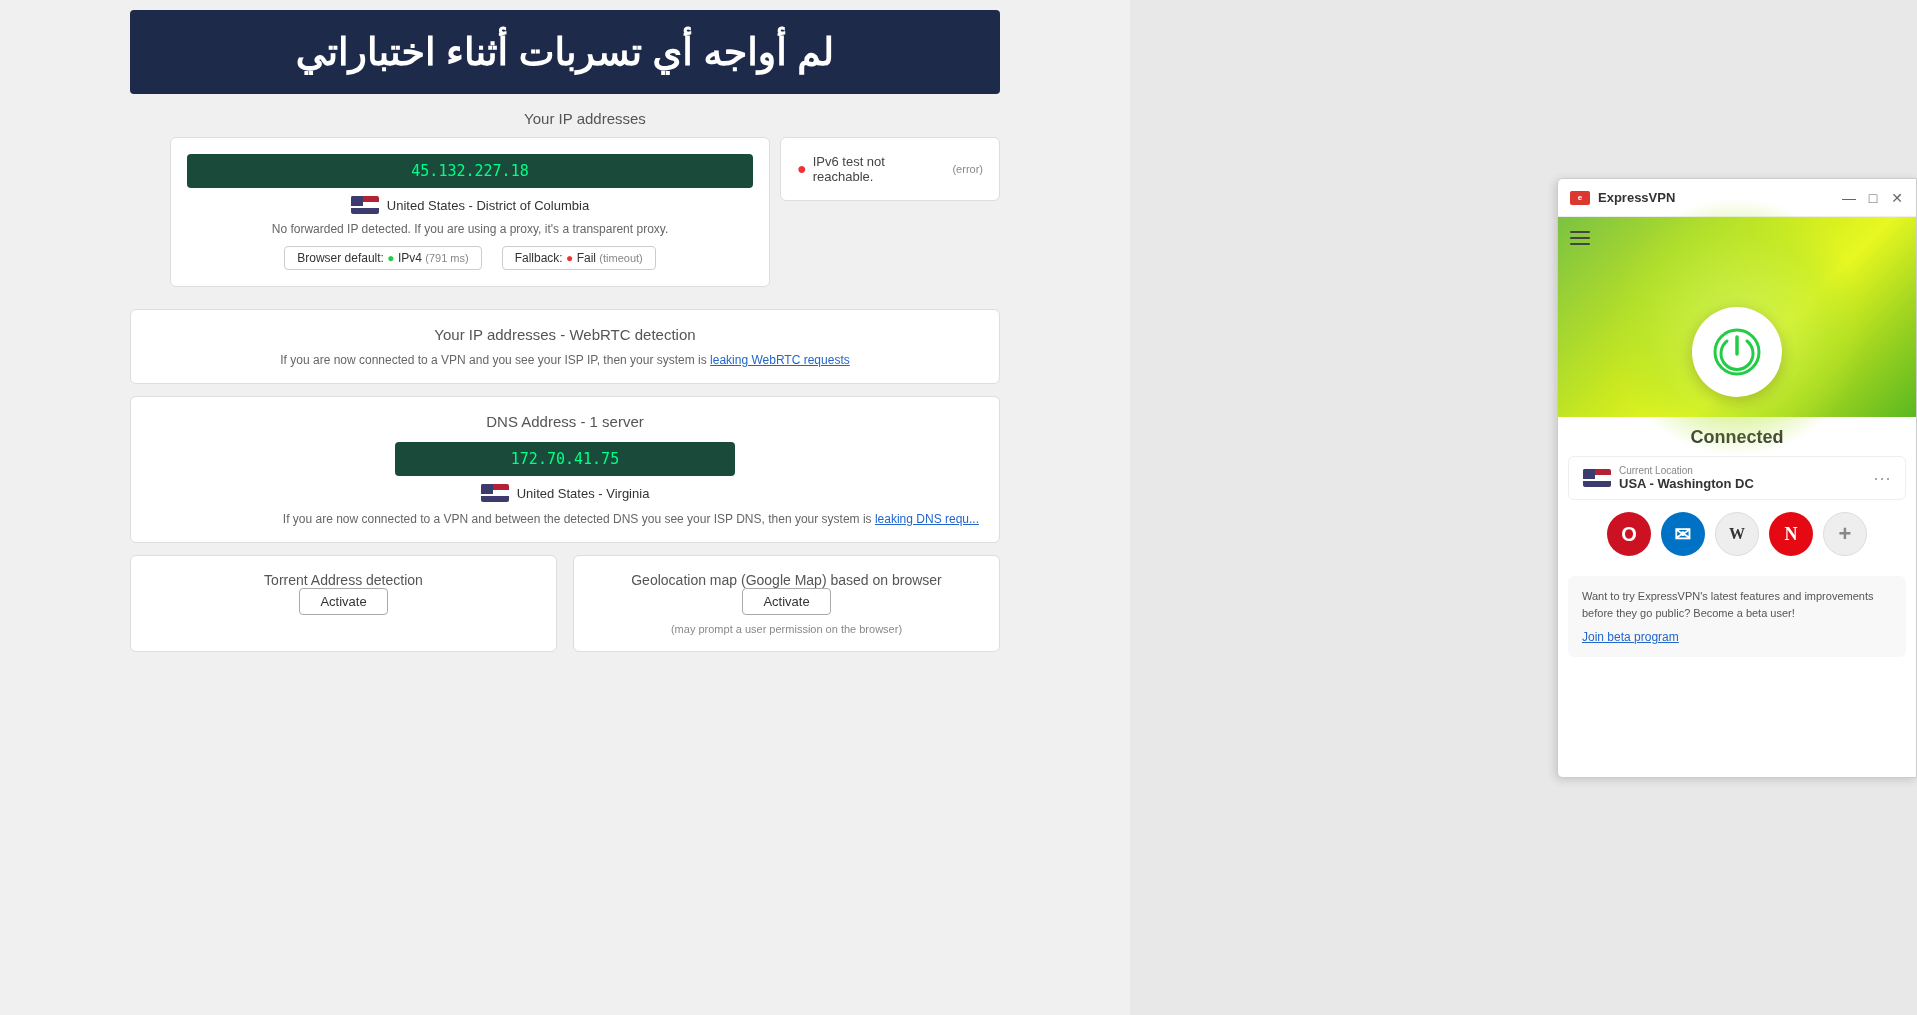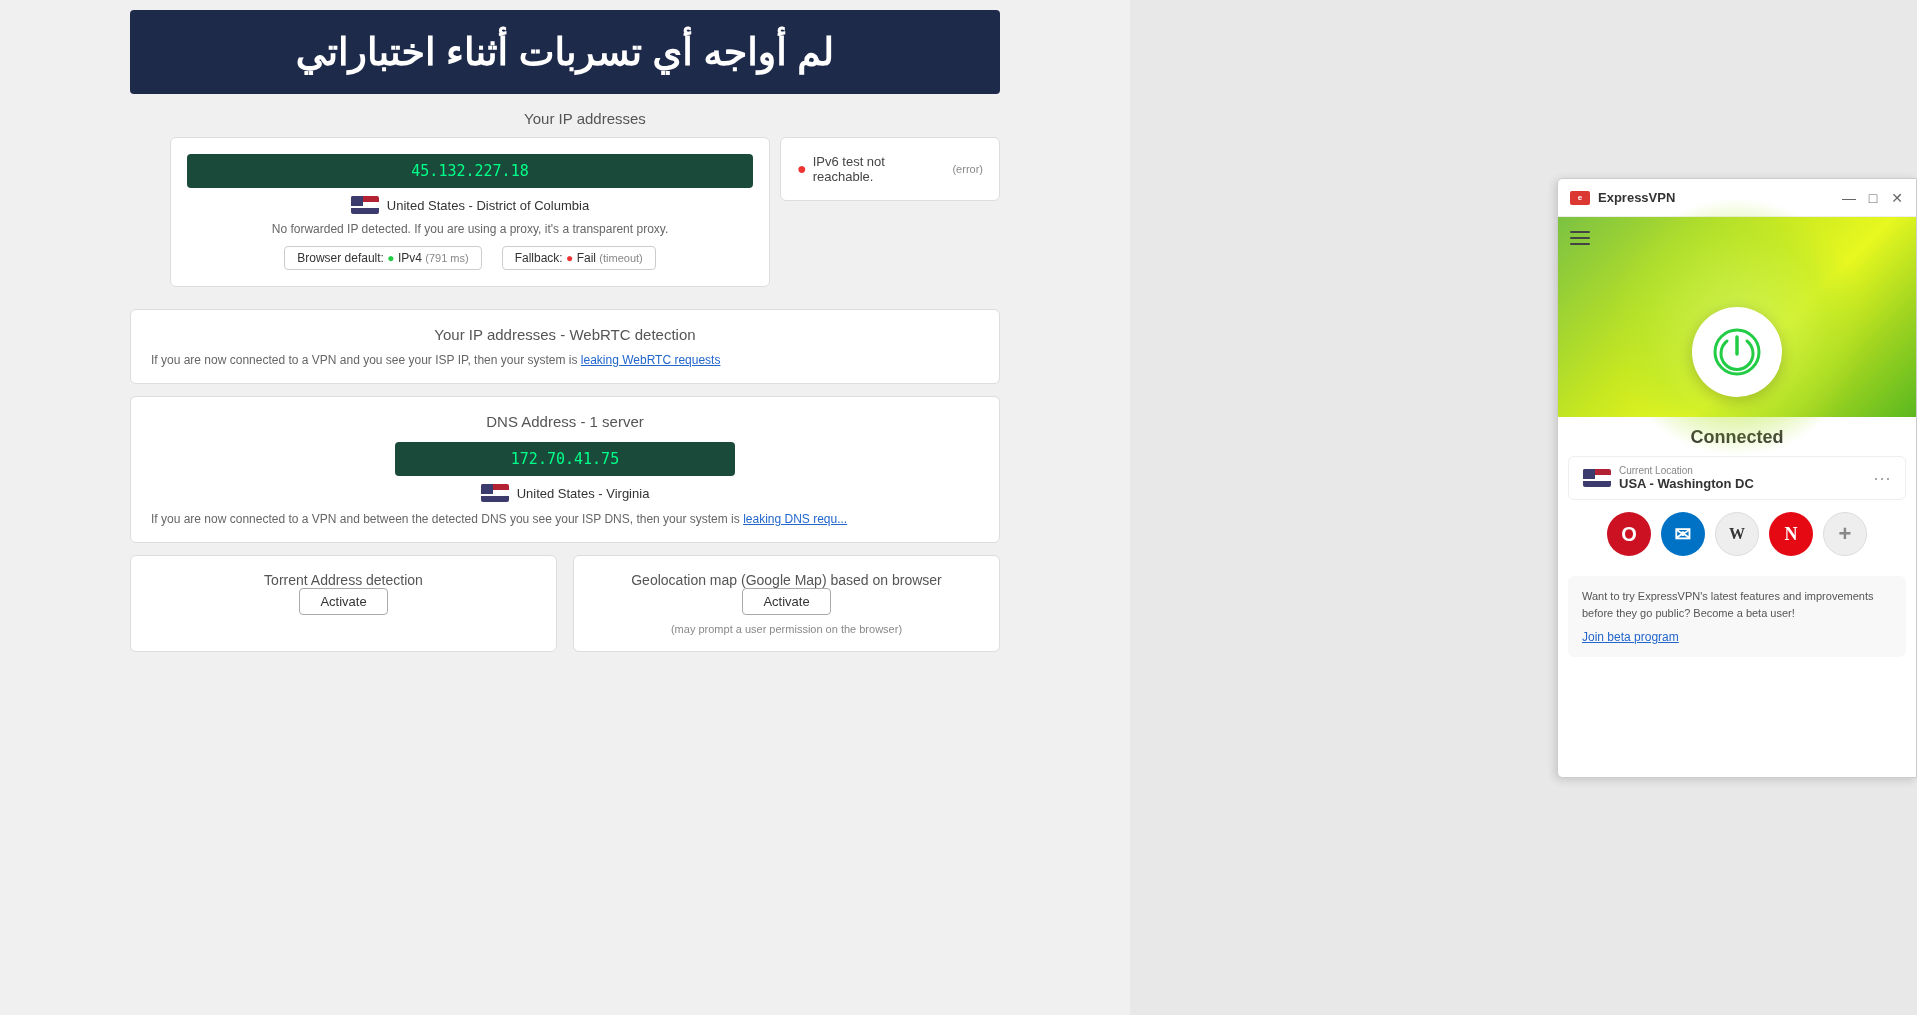--- a/index.html
+++ b/index.html
@@ -155,21 +155,21 @@
     }
     .webrtc-title {
       text-align: center;
       font-size: 15px;
       color: #555;
       margin-bottom: 10px;
     }
     .webrtc-desc {
       font-size: 12px;
       color: #666;
-      text-align: left;
+      text-align: center;
     }
     .webrtc-desc a {
       color: #2266cc;
     }
 
     
     .dns-section {
       margin: 0 130px;
       margin-top: 12px;
       background: white;
@@ -179,21 +179,21 @@
     }
     .dns-title {
       text-align: center;
       font-size: 15px;
       color: #555;
       margin-bottom: 12px;
     }
     .dns-desc {
       font-size: 12px;
       color: #666;
-      text-align: left;
+      text-align: right;
       margin-top: 10px;
     }
     .dns-desc a {
       color: #2266cc;
     }
 
     
     .bottom-cards {
       display: flex;
       gap: 16px;

